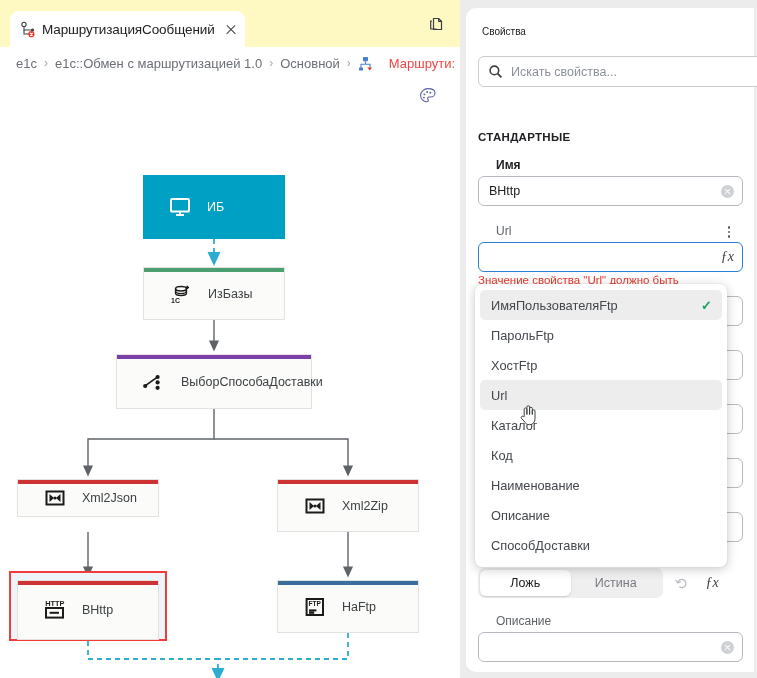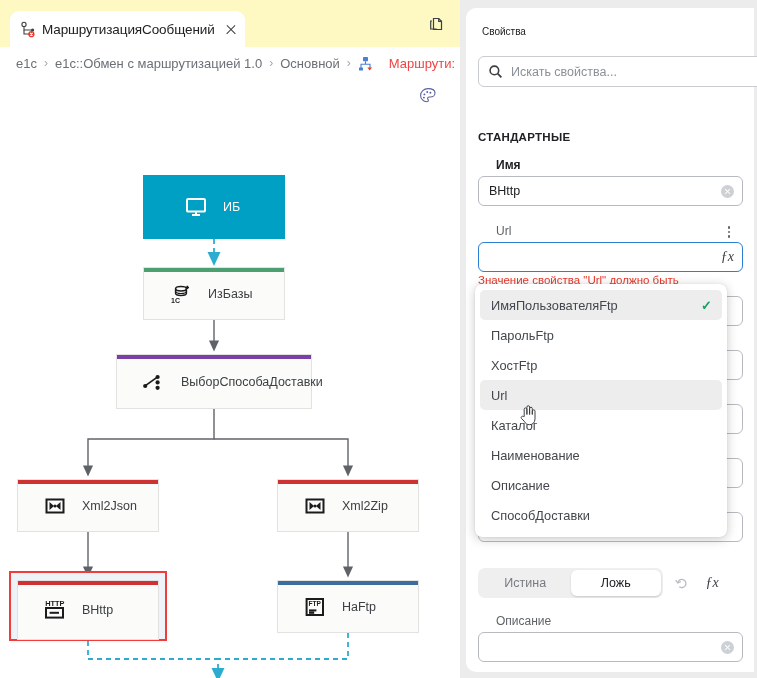--- a/index.html
+++ b/index.html
@@ -69,21 +69,21 @@
   .palette-btn {
     position: absolute; right: 23px; top: 8px; width: 18px; height: 18px;
     cursor: pointer;
   }
 
   
   .node { position: absolute; }
   .node-solid {
     background: #00a0c4;
     display: flex; align-items: center;
-    padding-left: 40px; gap: 14px;
+    padding-left: 24px; gap: 14px;
   }
   .node-solid .nlabel { color: #ffffff; font-size: 12.5px; }
   .node-box {
     background: #fbfbfa;
     border: 1px solid #e3e2e0;
     display: flex; align-items: center;
     padding-left: 24px; gap: 14px;
   }
   .node-box .nlabel { color: #3c4043; font-size: 12.5px; }
   .node-topbar {
@@ -340,21 +340,21 @@
             <path d="M4.4 16.6 L16 8.4" stroke="#1b1b1b" stroke-width="1.7"></path>
             <circle cx="4.2" cy="17" r="2.1" fill="#1b1b1b"></circle>
             <circle cx="16.6" cy="8" r="2.1" fill="#1b1b1b"></circle>
             <circle cx="16.6" cy="13.4" r="2.1" fill="#1b1b1b"></circle>
             <circle cx="16.6" cy="18.8" r="2.1" fill="#1b1b1b"></circle>
           </svg>
         </span>
         <span class="nlabel">ВыборСпособаДоставки</span>
       </div>
 
-      <div class="node node-box" style="left:17px; top:400px; width:142px; height:53px;">
+      <div class="node node-box" style="left:17px; top:400px; width:142px; height:38px;">
         <span class="node-topbar" style="background:#cf3232;"></span>
         <span class="n-ico">
           <svg viewBox="0 0 26 26" width="26" height="26">
             <rect x="4.5" y="6.5" width="17" height="13" fill="none" stroke="#1b1b1b" stroke-width="2"></rect>
             <path d="M7.5 9 L12 13 L7.5 17 z" fill="#1b1b1b"></path>
             <path d="M18.5 9 L14 13 L18.5 17 z" fill="#1b1b1b"></path>
             <circle cx="13" cy="13" r="1.5" fill="#1b1b1b"></circle>
           </svg>
         </span>
         <span class="nlabel">Xml2Json</span>
@@ -439,22 +439,22 @@
       <div class="error-msg">Значение свойства "Url" должно быть</div>
 
       <div class="ghost-input" style="top:288px;"></div>
       <div class="ghost-input" style="top:342px;"></div>
       <div class="ghost-input" style="top:396px;"></div>
       <div class="ghost-input" style="top:450px;"></div>
       <div class="ghost-input" style="top:504px;"></div>
 
       <div class="bool-row">
         <div class="seg">
+          <div class="seg-opt active">Ложь</div>
           <div class="seg-opt">Истина</div>
-          <div class="seg-opt active">Ложь</div>
         </div>
         <div class="mini-btn disabled">
           <svg viewBox="0 0 16 16" width="15" height="15">
             <path d="M4 7.2 A4.4 4.4 0 1 1 5.6 11.4" fill="none" stroke="#b9bcc1" stroke-width="1.4"></path>
             <path d="M1.8 4.4 L4.1 7.5 L7.2 6" fill="none" stroke="#b9bcc1" stroke-width="1.4"></path>
           </svg>
         </div>
         <div class="mini-btn">
           <span class="fx-btn">ƒx</span>
         </div>
@@ -477,20 +477,23 @@
         <div class="dd-item">
           <span>ХостFtp</span>
         </div>
         <div class="dd-item hl">
           <span>Url</span>
         </div>
         <div class="dd-item">
           <span>Каталог</span>
         </div>
         <div class="dd-item">
+          <span>Код</span>
+        </div>
+        <div class="dd-item">
           <span>Наименование</span>
         </div>
         <div class="dd-item">
           <span>Описание</span>
         </div>
         <div class="dd-item">
           <span>СпособДоставки</span>
         </div>
 
         <span class="cursor-hand">

